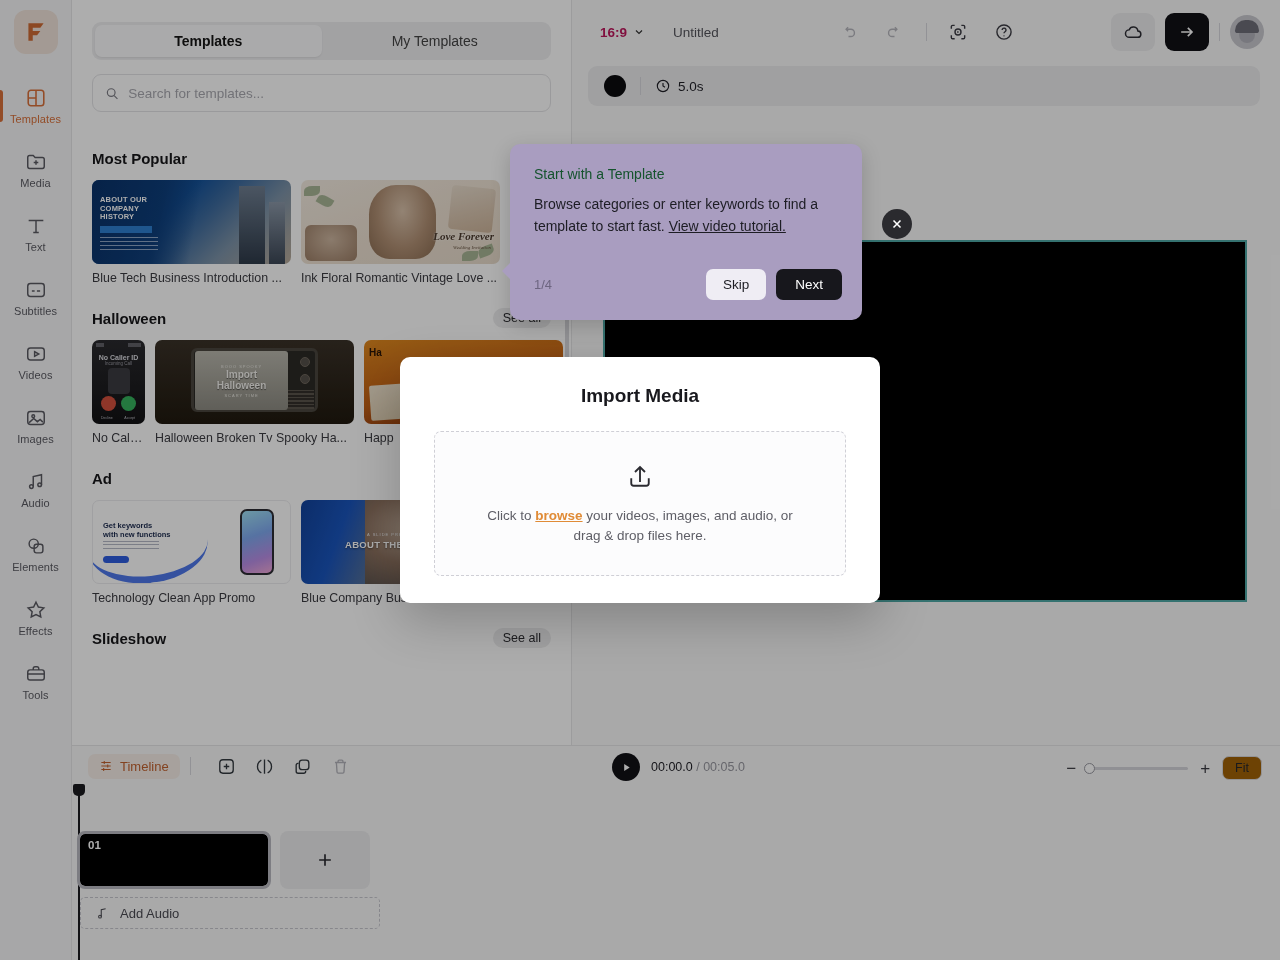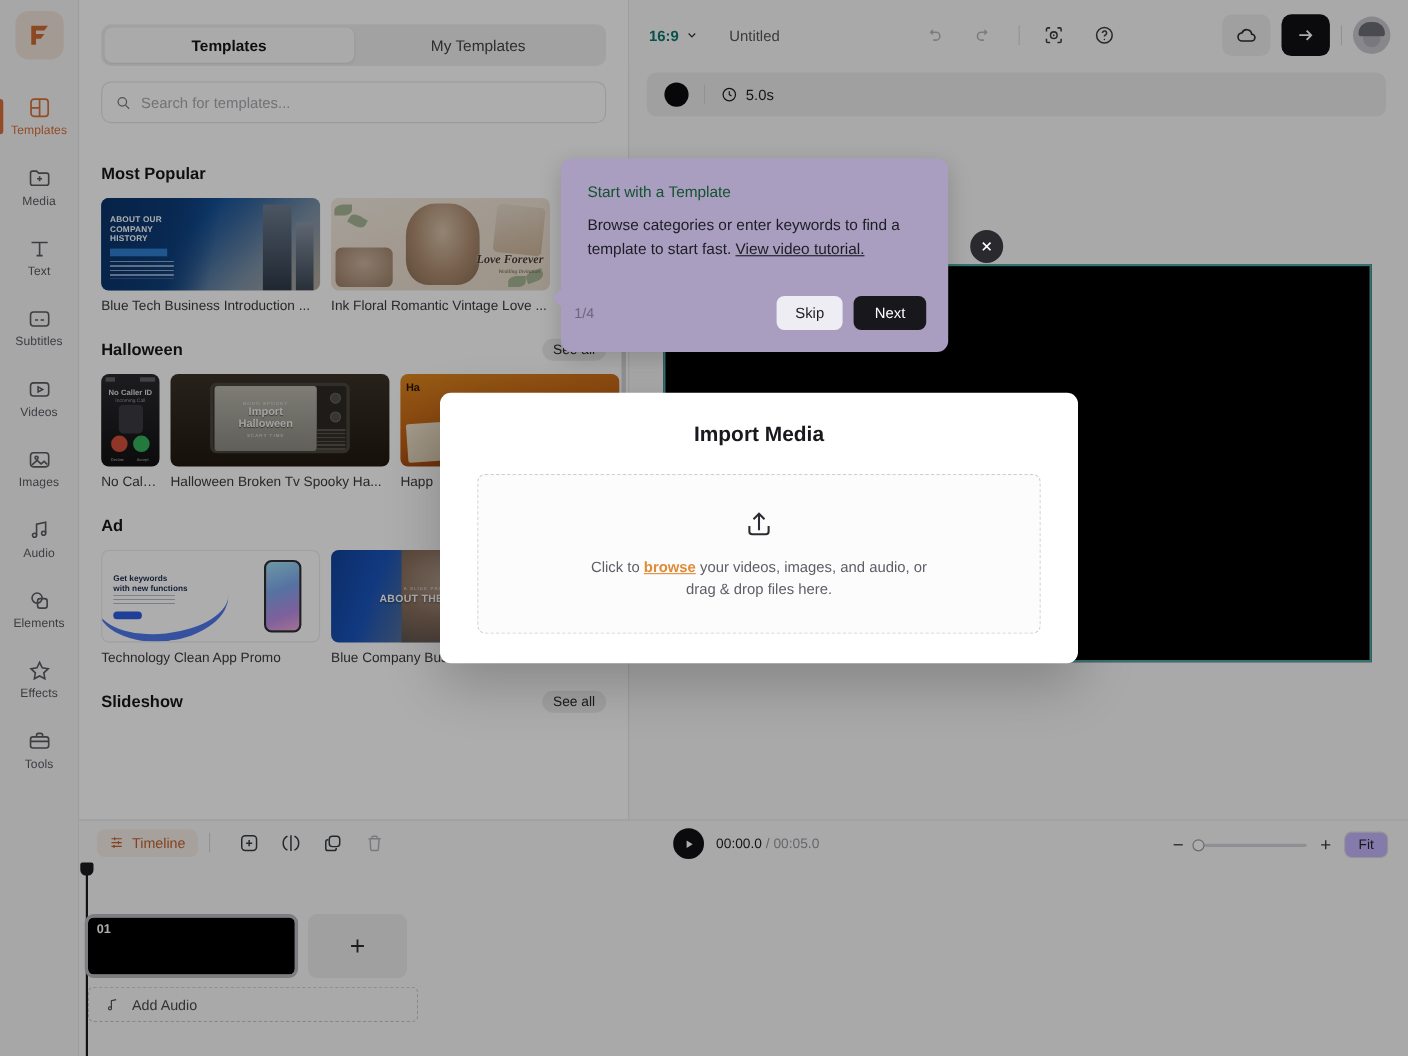--- a/index.html
+++ b/index.html
@@ -194,36 +194,36 @@
     z-index: 60; box-shadow: 0 6px 20px rgba(0,0,0,.18);
   }
   .coach::after {
     content:""; position:absolute; left:-8px; top:118px;
     border-top: 9px solid transparent; border-bottom: 9px solid transparent;
     border-right: 9px solid #a99dc0;
   }
   .coach h3 { font-size: 14px; color:#14532d; font-weight:400; }
   .coach p { margin-top: 11px; font-size: 14px; line-height: 22px; color:#1d1d24; }
   .coach a { color:#1d1d24; text-decoration: underline; cursor:pointer; }
-  .coach-foot { position:absolute; left:12px; right:20px; bottom:20px;
+  .coach-foot { position:absolute; left:24px; right:20px; bottom:20px;
     display:flex; align-items:center; justify-content: space-between; }
   .coach-step { font-size: 13px; color:#6d6580; }
   .coach-btns { display:flex; align-items:center; gap:10px; }
   .btn-skip { background:#efedf4; color:#1c1c22; border:none; font-size:13.5px;
     padding: 8px 17px; border-radius:7px; cursor:pointer; font-family:inherit; }
   .btn-next { background:#17171c; color:#fff; border:none; font-size:13.5px;
     padding: 8px 19px; border-radius:7px; cursor:pointer; font-family:inherit; }
 
   
   .topbar {
     position:absolute; left:572px; top:0; right:0; height:64px;
     display:flex; align-items:center; background:#fafafa;
   }
-  .ratio { display:flex; align-items:center; gap:6px; margin-left:18px;
-    font-size:13.5px; font-weight:700; color:#0f766e; cursor:pointer; }
+  .ratio { display:flex; align-items:center; gap:6px; margin-left:28px;
+    font-size:13.5px; font-weight:700; color:#be185d; cursor:pointer; }
   .proj-title { margin-left:28px; font-size:13.5px; color:#55555c; cursor:text; }
   .tb-center { position:absolute; left:0; right:0; display:flex; align-items:center;
     justify-content:center; gap:16px; pointer-events:none; }
   .tb-center > * { pointer-events:auto; }
   .ico-btn { width:30px; height:30px; display:flex; align-items:center; justify-content:center;
     cursor:pointer; color:#3c3c44; border-radius:6px; }
   .ico-btn.dim { color:#b6b6bd; }
   .vsep { width:1px; height:18px; background:#d8d8dd; }
   .tb-right { margin-left:auto; display:flex; align-items:center; gap:10px; padding-right:16px; }
   .cloud-btn { width:44px; height:38px; border-radius:9px; background:#ececee;
@@ -272,21 +272,21 @@
   .play-wrap { position:absolute; left:540px; top:7px; display:flex; align-items:center; gap:11px; }
   .play-btn { width:28px; height:28px; border-radius:50%; background:#111116;
     display:flex; align-items:center; justify-content:center; cursor:pointer; }
   .tcode { font-size:12.5px; color:#1d1d24; }
   .tcode span { color:#97979f; }
   .zoom-wrap { position:absolute; right:18px; top:10px; display:flex; align-items:center; gap:12px; }
   .zm { color:#3a3a42; cursor:pointer; font-size:17px; line-height:1; user-select:none; }
   .slider { position:relative; width:100px; height:3px; background:#d4d4da; border-radius:2px; cursor:pointer; }
   .slider .knob { position:absolute; left:-4px; top:-4px; width:11px; height:11px; border-radius:50%;
     background:#fff; border:1.5px solid #9a9aa2; }
-  .fit-btn { border:1px solid #d9d9de; background:#c4b5fd; font-size:12.5px; color:#26262c;
+  .fit-btn { border:1px solid #d9d9de; background:#a16207; font-size:12.5px; color:#26262c;
     padding:4px 12px; border-radius:7px; cursor:pointer; font-family:inherit; }
 
   .tracks { position:absolute; left:0; right:0; top:40px; bottom:0; }
   .playhead { position:absolute; left:6px; top:0; width:2px; bottom:0; background:#1b1b20; }
   .playhead::before { content:""; position:absolute; left:-5px; top:-2px; width:12px; height:12px;
     background:#1b1b20; border-radius:2px 2px 5px 5px; }
   .clip-row { position:absolute; left:8px; top:45px; display:flex; align-items:center; gap:12px; }
   .clip {
     width:188px; height:52px; background:#000; border-radius:5px; position:relative;
     outline:3px solid #b9b9c0; cursor:pointer;
@@ -296,21 +296,21 @@
     display:flex; align-items:center; justify-content:center; cursor:pointer; color:#2a2a31; font-size:22px; }
   .audio-row {
     position:absolute; left:8px; top:111px; width:300px; height:32px;
     border:1px dashed #c7c7ce; border-radius:5px; display:flex; align-items:center;
     gap:10px; padding-left:14px; cursor:pointer;
   }
   .audio-row span { font-size:13px; color:#4a4a52; }
 
   
   .modal {
-    position:absolute; left:400px; top:357px; width:580px; height:246px;
+    position:absolute; left:400px; top:357px; width:480px; height:246px;
     background:#fff; border-radius:10px; z-index: 70;
     box-shadow: 0 18px 50px rgba(0,0,0,.22);
   }
   .modal h2 { text-align:center; margin-top:28px; font-size:19px; font-weight:700; color:#18181d; }
   .dropzone {
     margin:24px 34px 0 34px; height:145px; border:1px dashed #cfcfd6; border-radius:7px;
     background:#fcfcfd; display:flex; flex-direction:column; align-items:center; justify-content:center;
     gap:14px; cursor:pointer;
   }
   .dz-text { text-align:center; font-size:13.5px; line-height:20px; color:#5e5e66; max-width:330px; }

